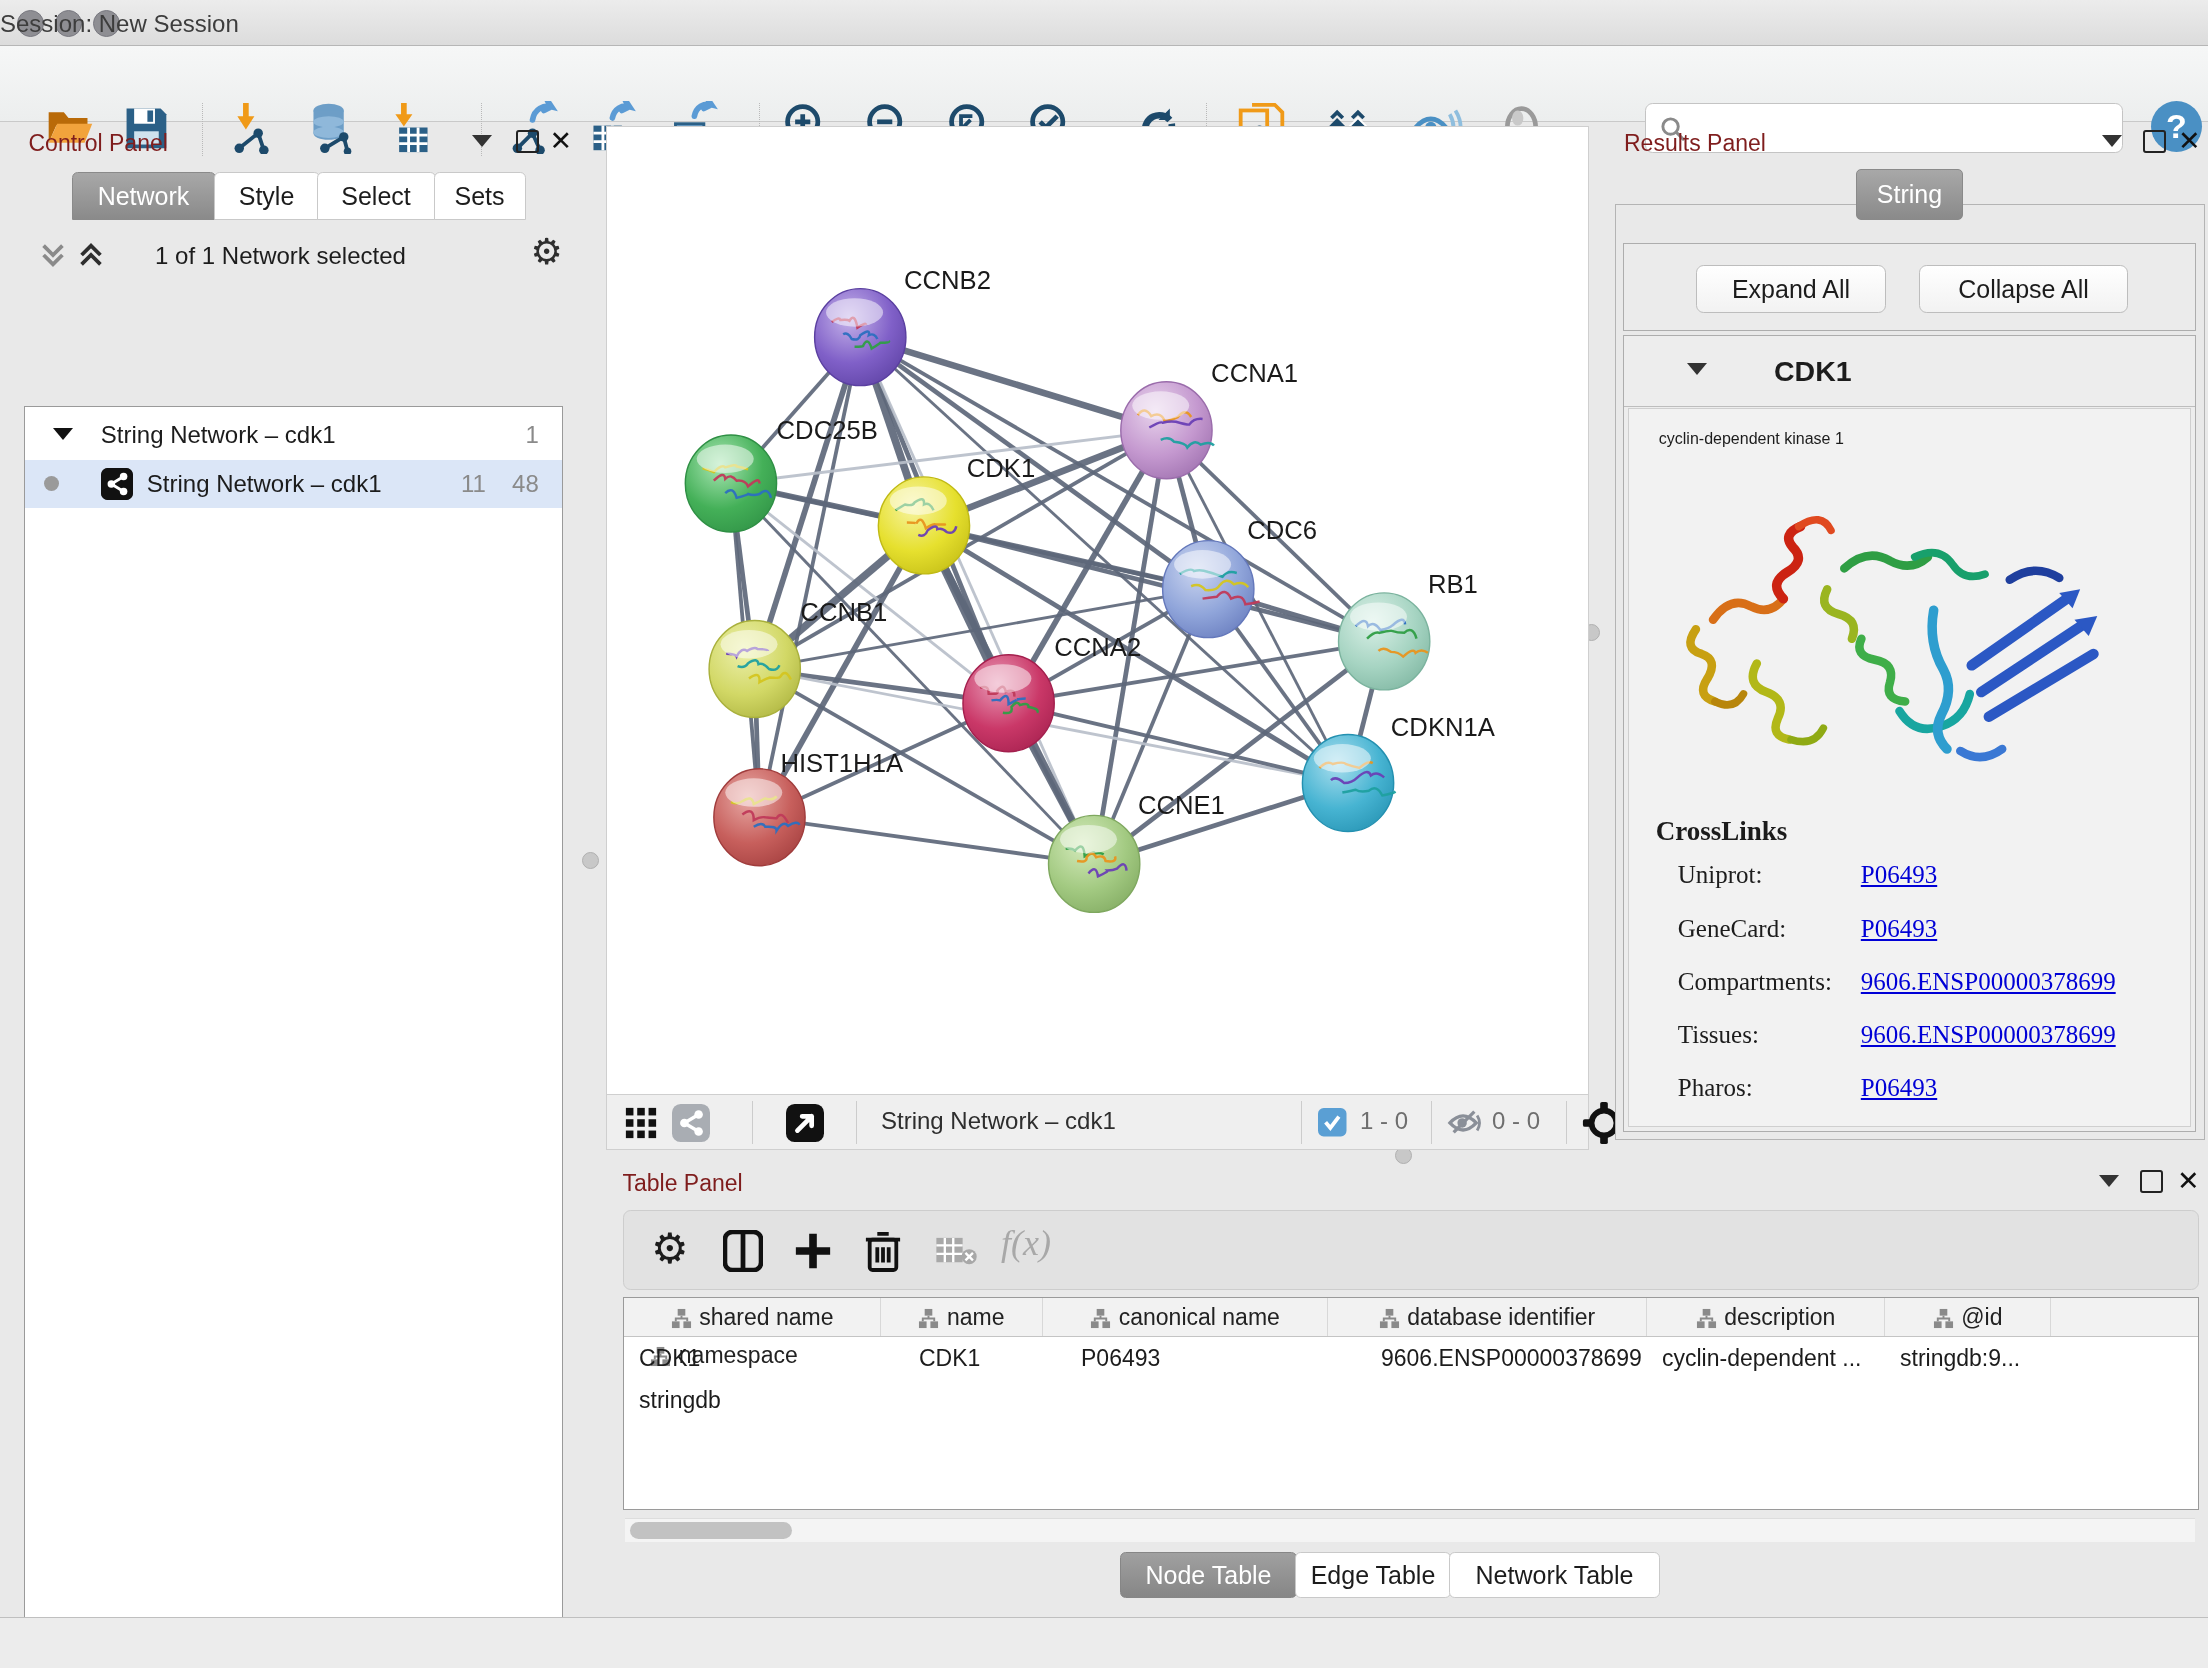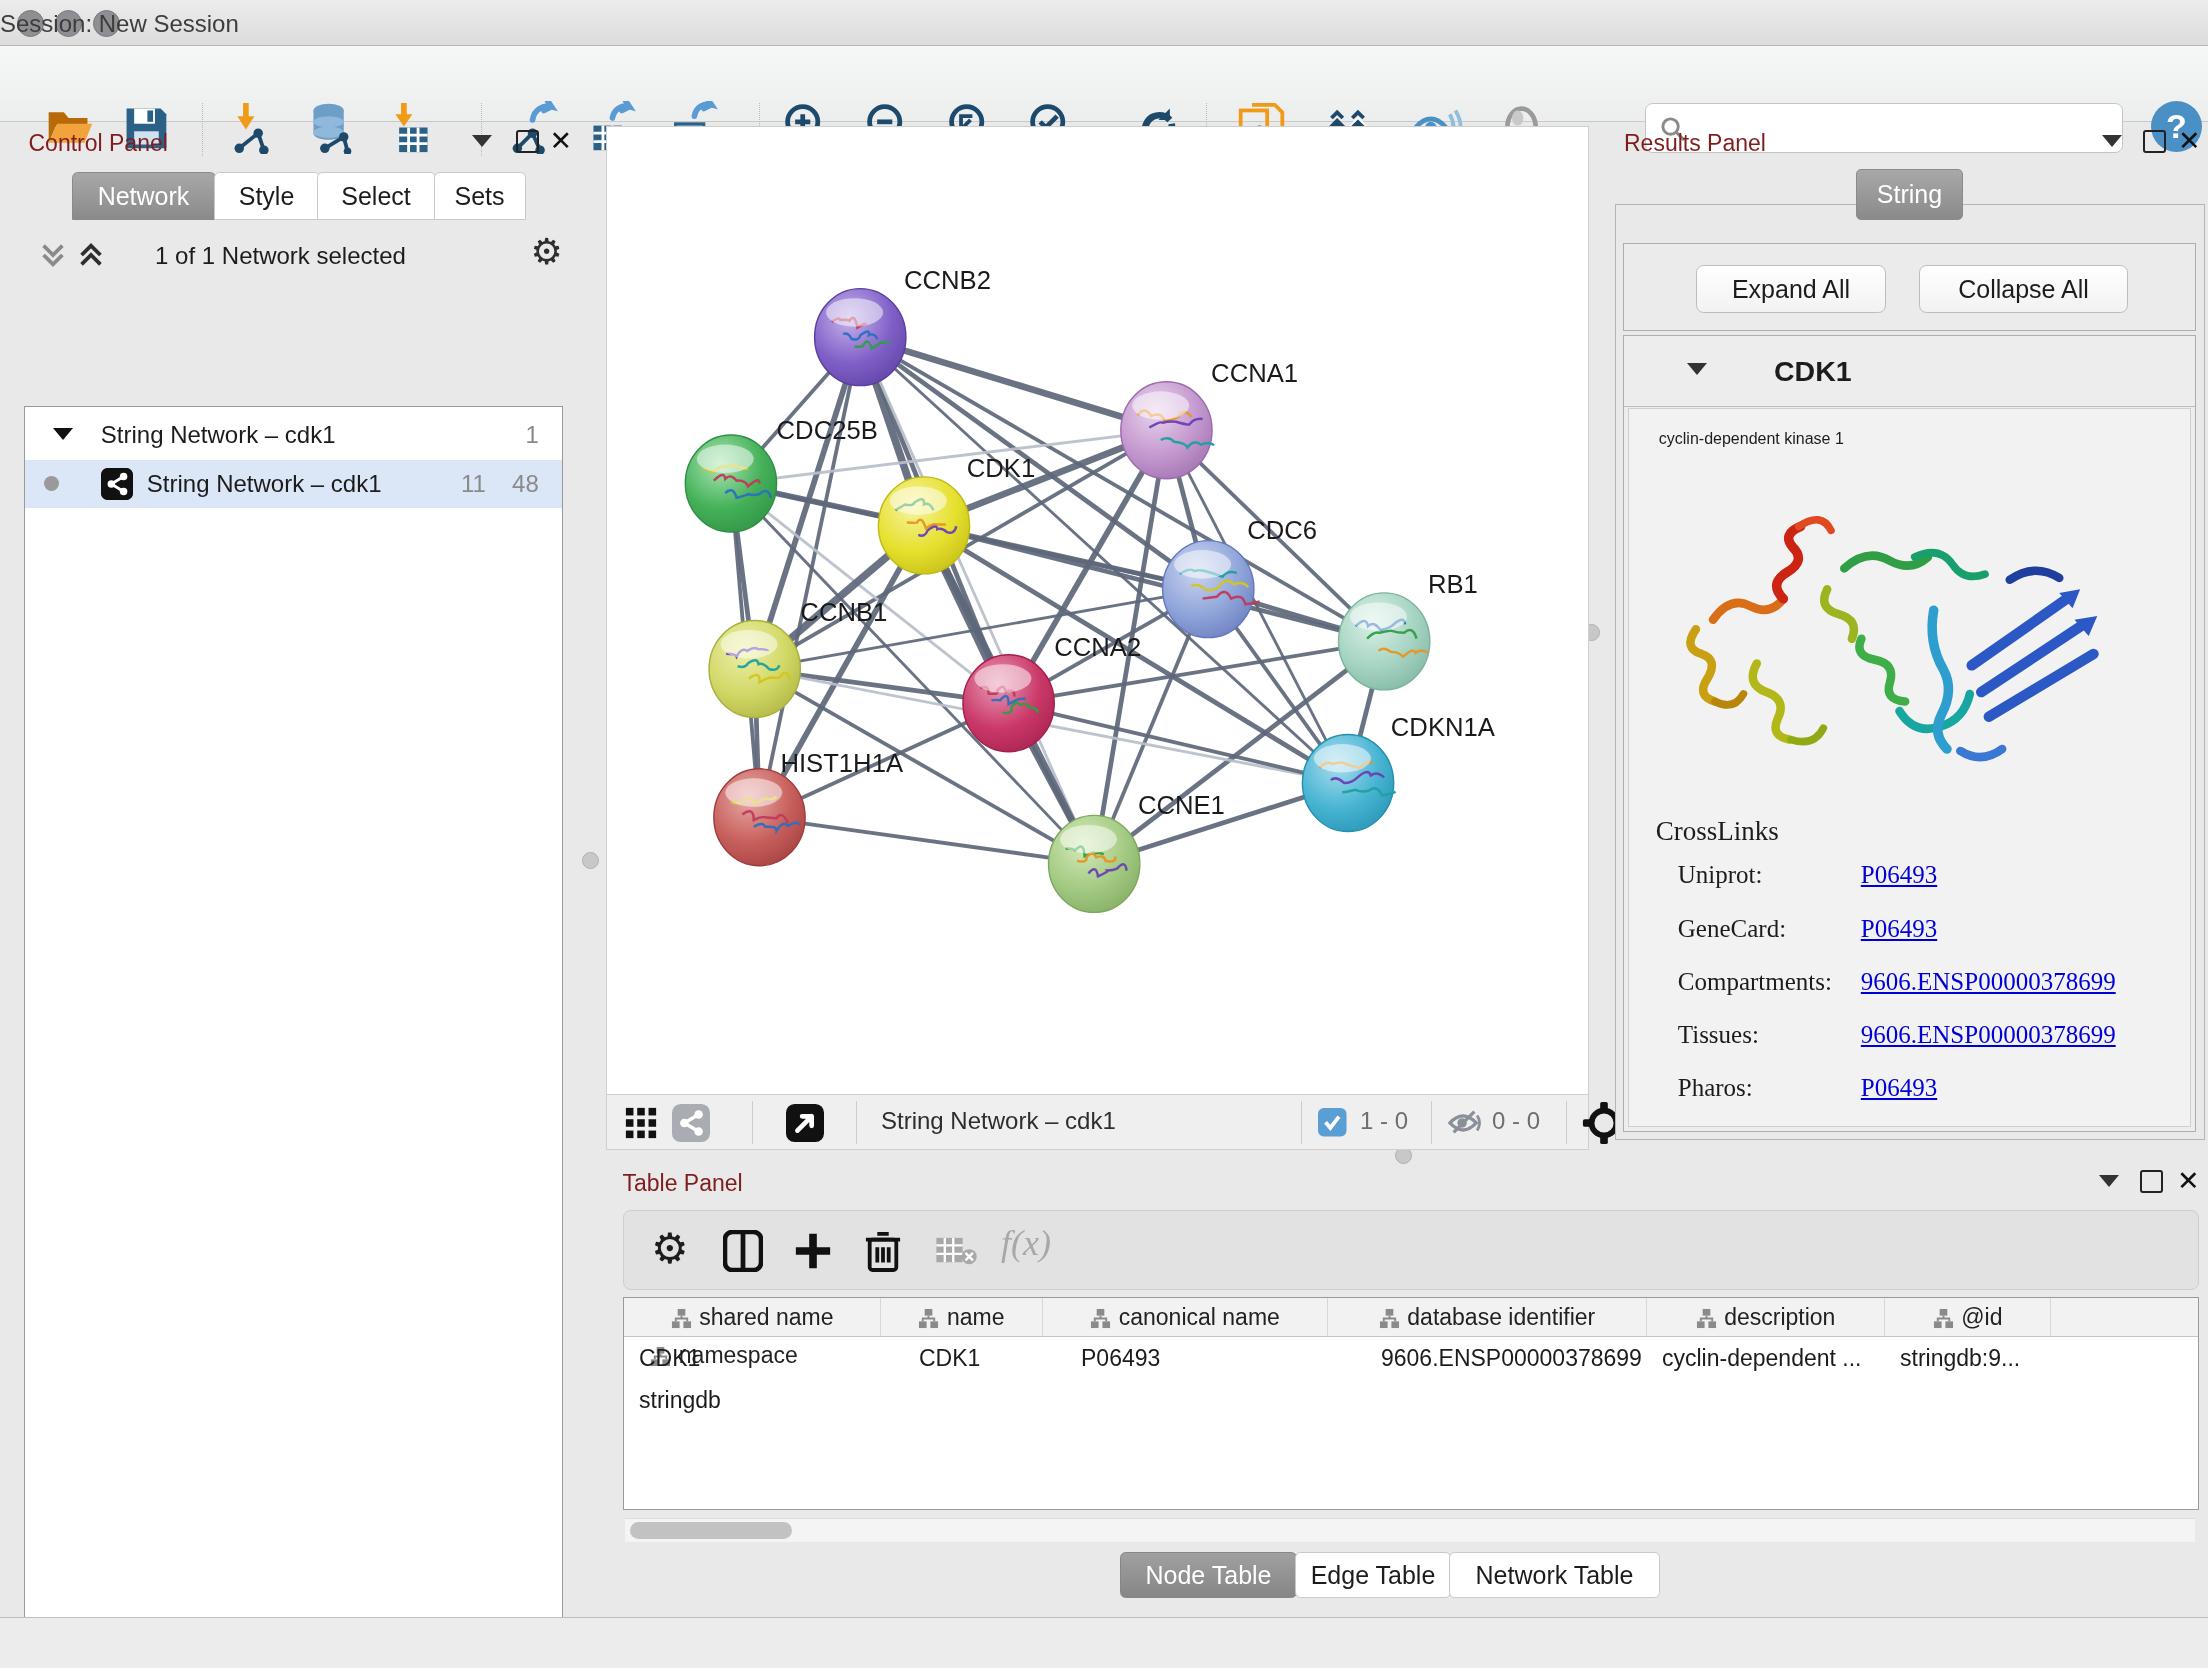--- a/index.html
+++ b/index.html
@@ -510,21 +510,21 @@
           <path d="M252 84 q26 -12 40 8 q12 18 34 10" stroke="#18a06c" stroke-width="8"></path>
           <path d="M236 246 q16 26 44 16 q24 -8 30 -34" stroke="#18a6a0" stroke-width="9"></path>
           <path d="M272 140 q-6 34 10 62 q12 22 -2 48 q-10 20 6 36" stroke="#2e9ecf" stroke-width="10"></path>
           <path d="M300 288 q22 14 44 -2" stroke="#3a78d4" stroke-width="9"></path>
           <path d="M312 198 L412 128 M322 226 L428 156 M330 252 L440 186" stroke="#2b58c4" stroke-width="11"></path>
           <path d="M404 122 l22 -4 -8 20 Z" stroke="none" fill="#2b58c4"></path>
           <path d="M420 150 l24 -4 -9 21 Z" stroke="none" fill="#2b58c4"></path>
           <path d="M352 108 q26 -18 52 -2" stroke="#1f3f9e" stroke-width="9"></path>
         </g>
       </svg>
-      <span class="abs serif" style="left:27px;top:407px;font-size:27px;font-weight:normal">CrossLinks</span>
+      <span class="abs serif" style="left:27px;top:407px;font-size:27px;font-weight:bold">CrossLinks</span>
       <div class="abs serif xl-row" style="left:49px;top:439px">
         <span>Uniprot:</span></div>
       <a class="abs serif xl-row xlink" style="left:232px;top:439px">P06493</a>
       <div class="abs serif xl-row" style="left:49px;top:493px">
         <span>GeneCard:</span></div>
       <a class="abs serif xl-row xlink" style="left:232px;top:493px">P06493</a>
       <div class="abs serif xl-row" style="left:49px;top:546px">
         <span>Compartments:</span></div>
       <a class="abs serif xl-row xlink" style="left:232px;top:546px">9606.ENSP00000378699</a>
       <div class="abs serif xl-row" style="left:49px;top:599px">

